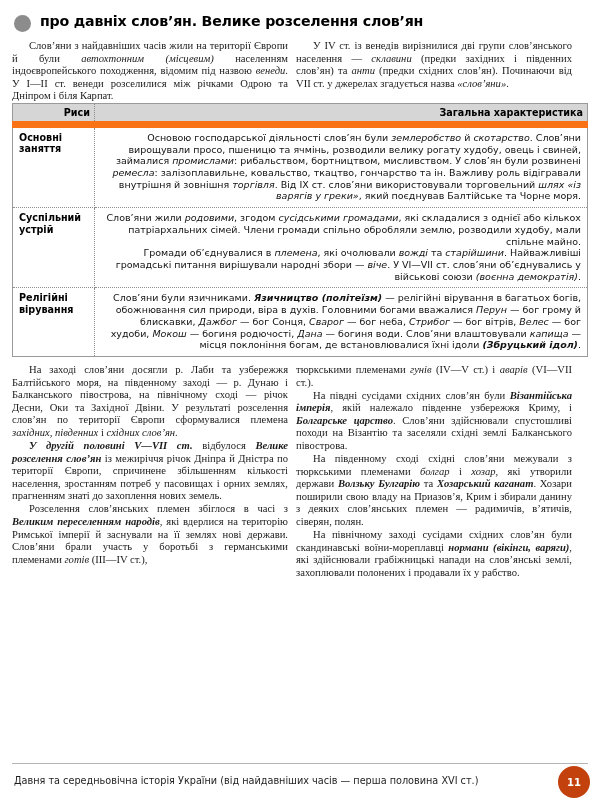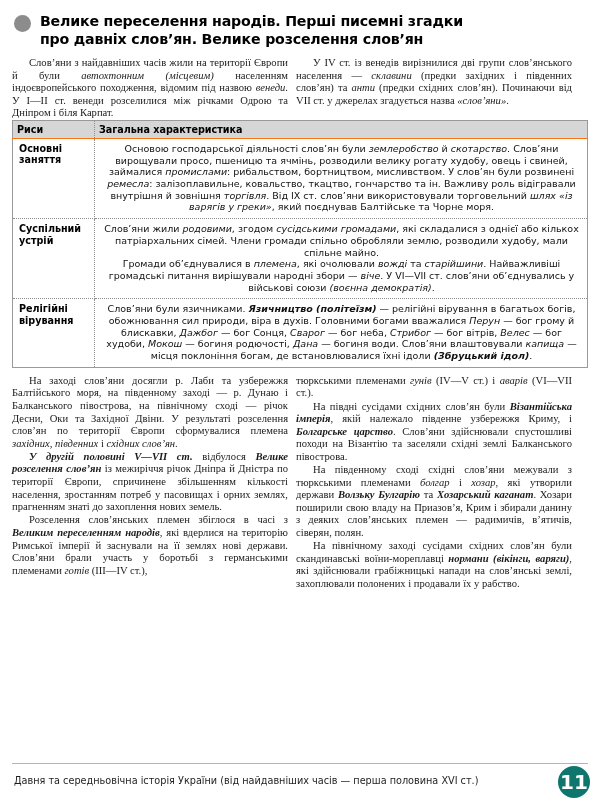--- a/index.html
+++ b/index.html
@@ -51,61 +51,60 @@
   }
   table.gt th,table.gt td{
     border-right:1px dotted #8d8d8d;
     border-bottom:1px dotted #8d8d8d;
     vertical-align:top;
     font-family:"DejaVu Sans","Liberation Sans",sans-serif;
   }
   table.gt tr:last-child td{border-bottom:none;}
   table.gt td:last-child,table.gt th:last-child{border-right:none;}
   table.gt thead th{
-    background:#d6d6d6;text-align:left;
+    background:#d6d6d6;text-align:right;
     font-weight:bold;font-size:9.6px;padding:3px 4px 3px 4px;
-    border-bottom:1px solid #f97316;color:#000;
+    border-bottom:7px solid #f97316;color:#000;
   }
   .col-feat{width:82px;}
   td.feat{
     font-weight:bold;font-size:9.6px;line-height:11.4px;
     padding:4px 5px 5px 6px;color:#000;
   }
   td.desc{
     font-size:9.5px;line-height:11.7px;padding:4px 6px 5px 7px;
-    text-align:center;color:#111;
+    text-align:right;color:#111;
   }
 
   
   .footer{
     position:absolute;left:0;bottom:0;width:600px;height:40px;
   }
   .footer-rule{
     position:absolute;left:12px;top:0;width:576px;height:1px;background:#b5b5b5;
   }
   .footer-text{
     position:absolute;left:14px;top:12px;
     font-family:"DejaVu Sans","Liberation Sans",sans-serif;
     font-size:9.7px;color:#1d1d1d;
   }
   .page-badge{
     position:absolute;right:10px;top:3px;width:32px;height:32px;border-radius:50%;
-    background:#0f766e;color:#fff;display:flex;align-items:center;justify-content:center;
-    font-family:"DejaVu Sans","Liberation Sans",sans-serif;font-weight:bold;font-size:20px;
+    background:#c2410c;color:#fff;display:flex;align-items:center;justify-content:center;
+    font-family:"DejaVu Sans","Liberation Sans",sans-serif;font-weight:bold;font-size:10px;
   }
 </style>
 </head>
 <body>
 
 <div class="page">
 
   <div class="title-row">
     <div class="title-bullet"></div>
     <div class="title-text">
-      <span>Велике переселення народів. Перші писемні згадки</span>
       <span class="l2">про давніх слов’ян. Велике розселення слов’ян</span>
     </div>
   </div>
 
   <div class="cols">
     <div class="col">
       <p><span>Слов’яни з найдавніших часів жили на території Європи й були </span><span class="it">автохтонним (місцевим)</span><span> населенням індоєвропейського походження, відомим під назвою </span><span class="it">венеди</span><span>. У I—II ст. венеди розселилися між річками Одрою та Дніпром і біля Карпат.</span></p>
     </div>
     <div class="col">
       <p><span>У IV ст. із венедів вирізнилися дві групи слов’янського населення — </span><span class="it">склавини</span><span> (предки західних і південних слов’ян) та </span><span class="it">анти</span><span> (предки східних слов’ян). Починаючи від VII ст. у джерелах згадується назва </span><span class="it">«слов’яни»</span><span>.</span></p>

